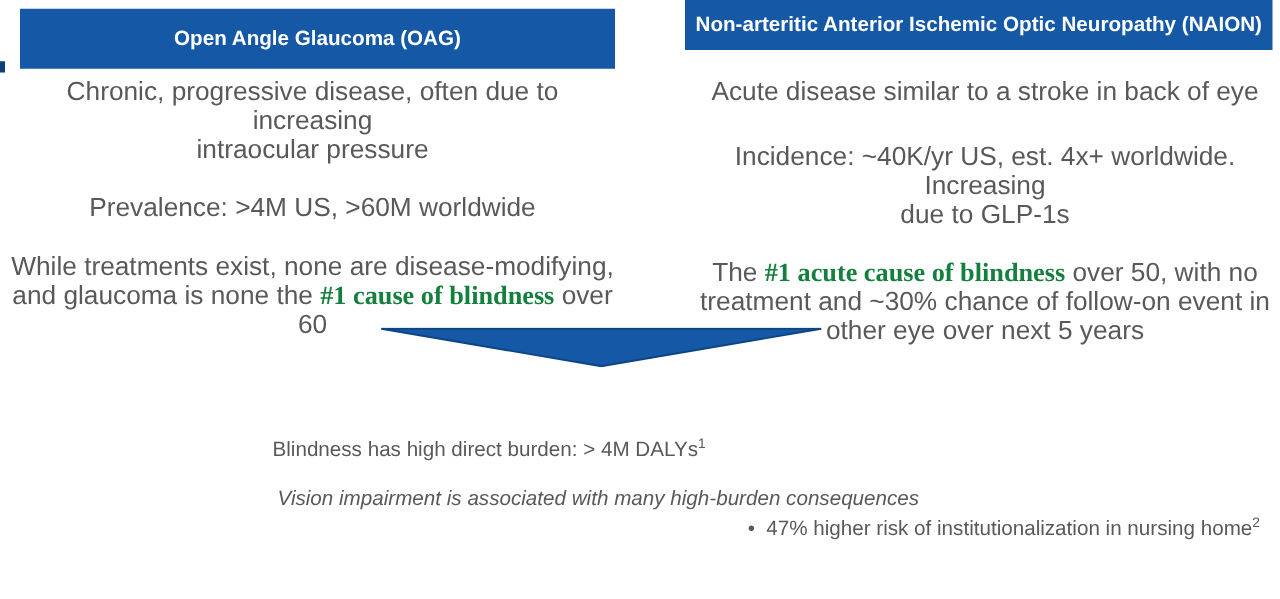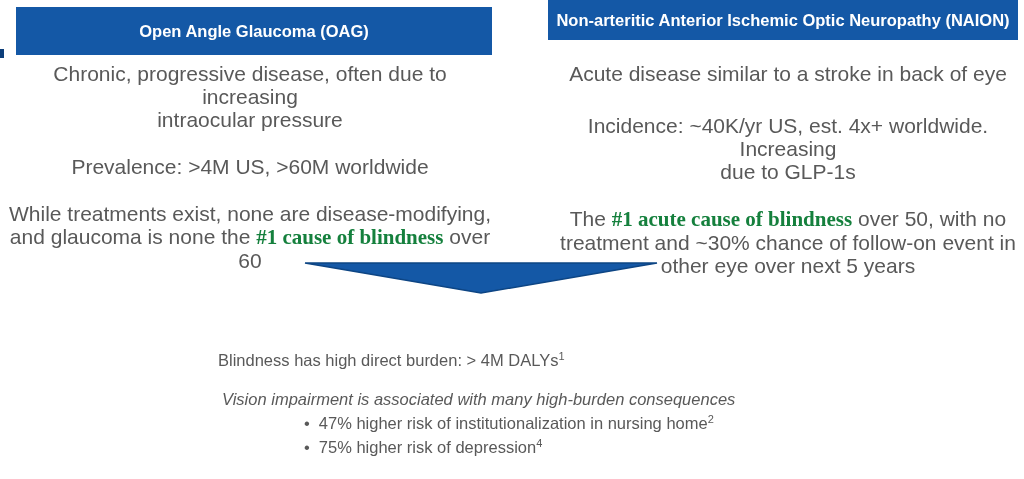--- a/index.html
+++ b/index.html
@@ -58,20 +58,21 @@
     font-size: 16.5px;
     line-height: 23px;
     margin-top: 45px;
   }
   .bottom p { margin: 0; }
   .bottom .line2 { margin-top: 16px; margin-left: 4px; font-style: italic; }
   .bottom ul {
     list-style: none;
     margin: 0; padding: 0 0 0 86px;
     line-height: 24px;
+    text-align: right;
   }
   .bottom li::before { content: "\2022"; margin-right: 9px; }
 </style>
 </head>
 <body>
 
 <div class="slide">
 
   <div class="header-box hb-left">
     <span>Open Angle Glaucoma (OAG)</span>
@@ -96,17 +97,16 @@
 
   <svg class="funnel" viewBox="0 0 354 32" aria-hidden="true">
     <polygon points="1,1 353,1 177,31" fill="#1458A6"></polygon>
   </svg>
 
   <div class="bottom">
     <p class="line1"><span>Blindness has high direct burden: &gt; 4M DALYs</span><sup>1</sup></p>
     <p class="line2"><span>Vision impairment is associated with many high-burden consequences</span></p>
     <ul>
       <li><span>47% higher risk of institutionalization in nursing home</span><sup>2</sup></li>
-      <li><span>75% higher risk of depression</span><sup>4</sup></li>
     </ul>
   </div>
 
 </div>
 
 </body></html>

